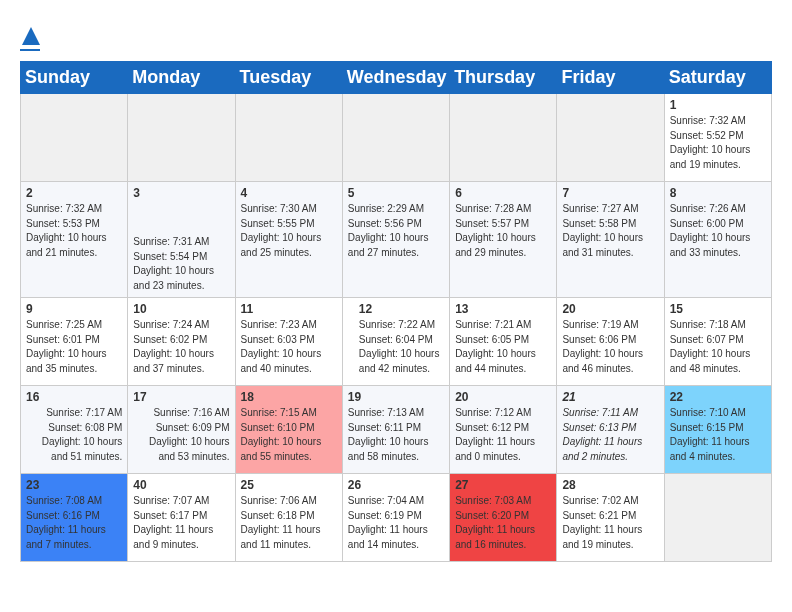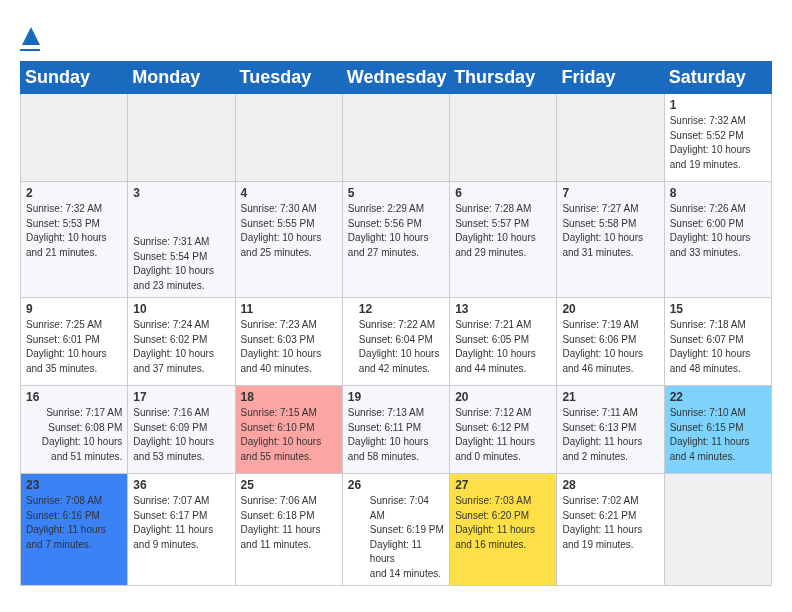--- a/index.html
+++ b/index.html
@@ -239,21 +239,21 @@
         <tr>
           <td style="background: rgb(245, 247, 251);">
             <span class="day-num">16</span>
             <div class="day-info" style="white-space: pre-line; text-align: right;">Sunrise: 7:17 AM
 Sunset: 6:08 PM
 Daylight: 10 hours
 and 51 minutes.</div>
           </td>
           <td style="background: rgb(245, 247, 251);">
             <span class="day-num">17</span>
-            <div class="day-info" style="white-space: pre-line;">Sunrise: 7:16 AM
+            <div class="day-info" style="white-space: pre-line; text-align: right;">Sunrise: 7:16 AM
 Sunset: 6:09 PM
 Daylight: 10 hours
 and 53 minutes.</div>
           </td>
           <td style="background: #fca5a5;">
             <span class="day-num">18</span>
             <div class="day-info" style="white-space: pre-line;">Sunrise: 7:15 AM
 Sunset: 6:10 PM
 Daylight: 10 hours
 and 55 minutes.</div>
@@ -265,21 +265,21 @@
 Daylight: 10 hours
 and 58 minutes.</div>
           </td>
           <td style="background: rgb(245, 247, 251);">
             <span class="day-num">20</span>
             <div class="day-info" style="white-space: pre-line;">Sunrise: 7:12 AM
 Sunset: 6:12 PM
 Daylight: 11 hours
 and 0 minutes.</div>
           </td>
-          <td style="background: rgb(245, 247, 251);">
+          <td style="background: rgb(245, 247, 251); font-style: italic;">
             <span class="day-num">21</span>
             <div class="day-info" style="white-space: pre-line;">Sunrise: 7:11 AM
 Sunset: 6:13 PM
 Daylight: 11 hours
 and 2 minutes.</div>
           </td>
           <td style="background: #7dd3fc;">
             <span class="day-num">22</span>
             <div class="day-info" style="white-space: pre-line;">Sunrise: 7:10 AM
 Sunset: 6:15 PM
@@ -289,41 +289,41 @@
         </tr>
         <tr>
           <td style="background: #3b82f6;">
             <span class="day-num">23</span>
             <div class="day-info" style="white-space: pre-line;">Sunrise: 7:08 AM
 Sunset: 6:16 PM
 Daylight: 11 hours
 and 7 minutes.</div>
           </td>
           <td style="background: rgb(255, 255, 255);">
-            <span class="day-num">36</span>
+            <span class="day-num">40</span>
             <div class="day-info" style="white-space: pre-line;">Sunrise: 7:07 AM
 Sunset: 6:17 PM
 Daylight: 11 hours
 and 9 minutes.</div>
           </td>
           <td style="background: rgb(255, 255, 255);">
             <span class="day-num">25</span>
             <div class="day-info" style="white-space: pre-line;">Sunrise: 7:06 AM
 Sunset: 6:18 PM
 Daylight: 11 hours
 and 11 minutes.</div>
           </td>
           <td style="background: rgb(255, 255, 255);">
             <span class="day-num">26</span>
-            <div class="day-info" style="white-space: pre-line; margin-left: 22px;">Sunrise: 7:04 AM
+            <div class="day-info" style="white-space: pre-line;">Sunrise: 7:04 AM
 Sunset: 6:19 PM
 Daylight: 11 hours
 and 14 minutes.</div>
           </td>
-          <td style="background: #fde047;">
+          <td style="background: #ef4444;">
             <span class="day-num">27</span>
             <div class="day-info" style="white-space: pre-line;">Sunrise: 7:03 AM
 Sunset: 6:20 PM
 Daylight: 11 hours
 and 16 minutes.</div>
           </td>
           <td style="background: rgb(255, 255, 255);">
             <span class="day-num">28</span>
             <div class="day-info" style="white-space: pre-line;">Sunrise: 7:02 AM
 Sunset: 6:21 PM

